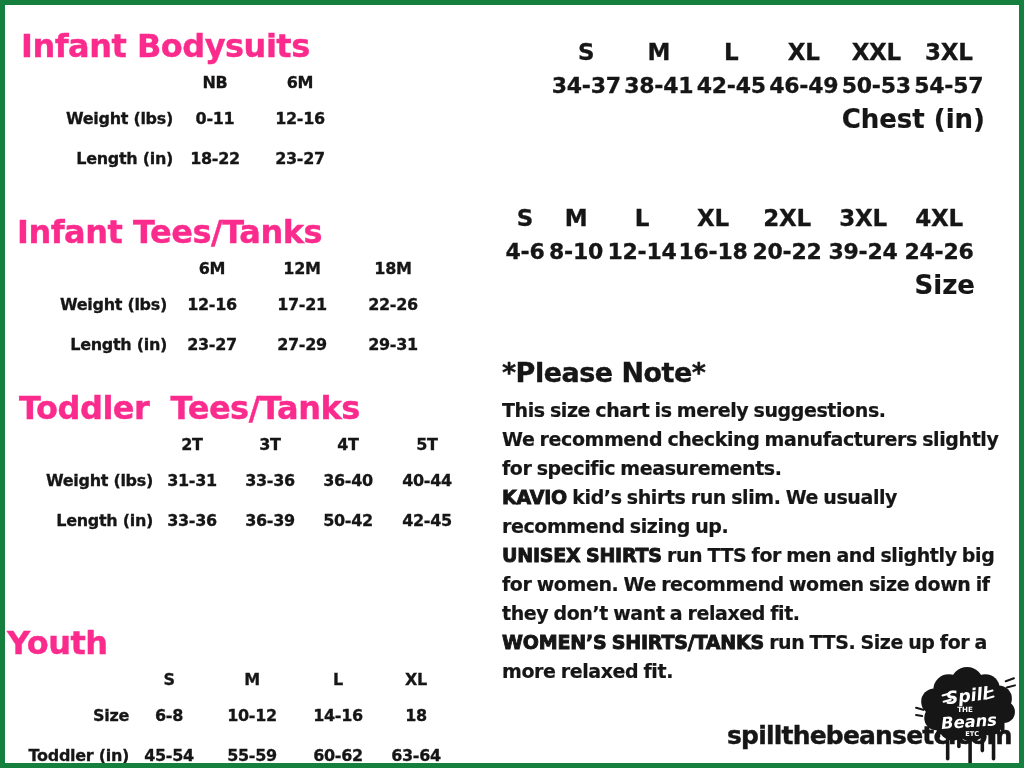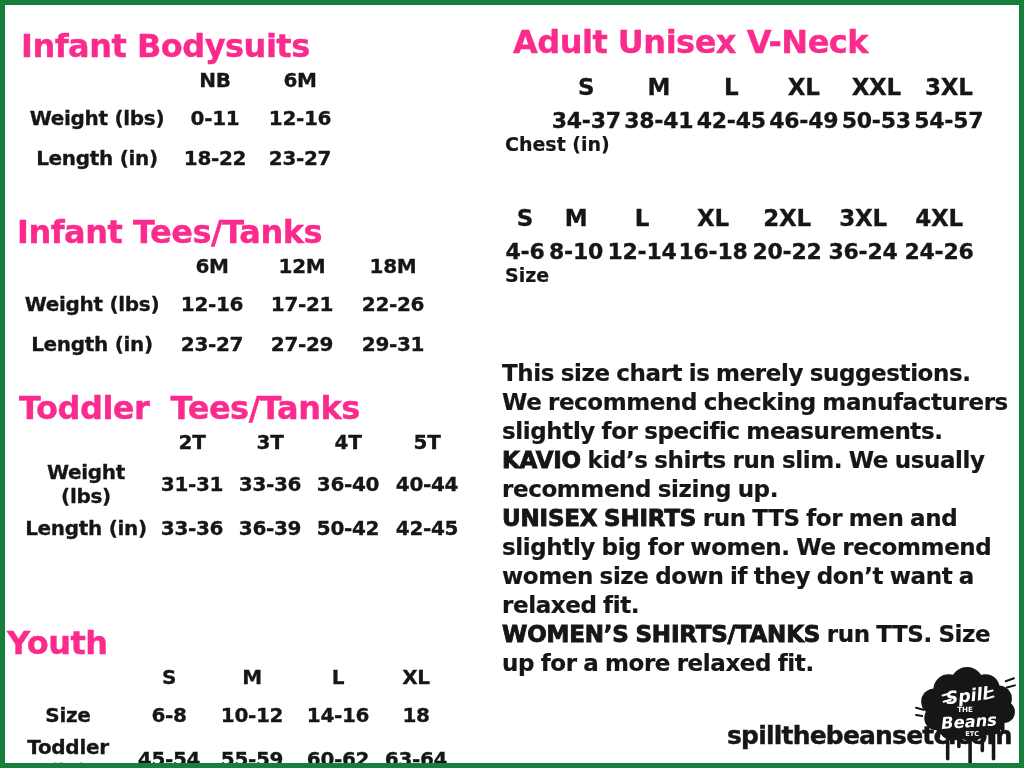--- a/index.html
+++ b/index.html
@@ -9,45 +9,45 @@
     font-family:"DejaVu Sans","Liberation Sans",sans-serif; font-weight:700;
     color:#161616; overflow:hidden; border:5px solid #15803d;
   }
   .sec { position:absolute; }
   .title {
     color:#fb2b8d; font-size:32px; line-height:1.1; white-space:pre-wrap;
     letter-spacing:-0.5px; -webkit-text-stroke:0.4px #fb2b8d;
   }
   
   .tbl { border-collapse:collapse; margin-top:2px; letter-spacing:-0.3px; }
-  .tbl th, .tbl td { text-align:center; font-size:20px; padding:0; -webkit-text-stroke:0.3px #161616; }
+  .tbl th, .tbl td { text-align:center; font-size:16px; padding:0; -webkit-text-stroke:0.3px #161616; }
   .tbl thead th { height:32px; vertical-align:bottom; padding-bottom:6px; }
   .tbl tbody td, .tbl tbody th { height:40px; vertical-align:middle; }
-  .tbl .lbl { text-align:center; }
+  .tbl .lbl { text-align:right; }
   
   .sizerow { display:flex; letter-spacing:-0.3px; }
   .sizerow span { display:block; text-align:center; -webkit-text-stroke:0.3px #161616; }
   .hdr { font-size:23px; margin-top:14px; }
   .vals { font-size:22px; margin-top:8px; }
-  .axis { font-size:19px; text-align:left; -webkit-text-stroke:0.2px #161616; }
+  .axis { font-size:26px; text-align:right; margin-top:6px; -webkit-text-stroke:0.2px #161616; }
   #sec-adult .sizerow { margin-left:45px; width:435px; }
   #sec-adult .sizerow span { flex:1; }
   #sec-adult .axis { width:480px; }
   #sec-womens .sizerow { width:472px; }
   #sec-womens .sizerow span:nth-child(1){width:40px}
   #sec-womens .sizerow span:nth-child(2){width:62px}
   #sec-womens .sizerow span:nth-child(3){width:70px}
   #sec-womens .sizerow span:nth-child(4){width:72px}
   #sec-womens .sizerow span:nth-child(5){width:76px}
   #sec-womens .sizerow span:nth-child(6){width:76px}
   #sec-womens .sizerow span:nth-child(7){width:76px}
   #sec-womens .axis { width:470px; }
   
   .note-title { font-size:27px; -webkit-text-stroke:0.4px #161616; letter-spacing:-0.5px; }
-  .note-body { margin-top:2px; width:516px; font-size:23px; line-height:29px;
+  .note-body { margin-top:8px; width:516px; font-size:19px; line-height:29px;
                letter-spacing:-0.4px; word-spacing:-1px; -webkit-text-stroke:0.2px #161616; }
   .note-body p { margin:0; }
   .note-lead { -webkit-text-stroke:0.9px #161616; letter-spacing:-0.2px; }
   
   .website { position:absolute; left:722px; top:716px; font-size:25px;
              letter-spacing:-0.8px; -webkit-text-stroke:0.4px #161616; }
   .logo { position:absolute; left:908px; top:660px; width:104px; height:106px; }
 </style>
 </head>
 <body>
@@ -188,21 +188,20 @@
           <td>45-54</td>
           <td>55-59</td>
           <td>60-62</td>
           <td>63-64</td>
         </tr>
       </tbody>
     </table>
   </div>
 
   <div class="sec" id="sec-adult" style="left:500px; top:20px; width:512px;">
-    <div class="title" style="padding-left:8px;">Adult Unisex V-Neck</div>
     <div class="sizerow hdr">
       <span>S</span>
       <span>M</span>
       <span>L</span>
       <span>XL</span>
       <span>XXL</span>
       <span>3XL</span>
     </div>
     <div class="sizerow vals">
       <span>34-37</span>
@@ -224,27 +223,28 @@
       <span>2XL</span>
       <span>3XL</span>
       <span>4XL</span>
     </div>
     <div class="sizerow vals">
       <span>4-6</span>
       <span>8-10</span>
       <span>12-14</span>
       <span>16-18</span>
       <span>20-22</span>
-      <span>36-24</span>
+      <span>39-24</span>
       <span>24-26</span>
     </div>
     <div class="axis">Size</div>
   </div>
 
   <div class="sec" id="sec-note" style="left:497px; top:352px;">
+    <div class="note-title">*Please Note*</div>
     <div class="note-body">
       <p><span class="note-lead"></span><span>This size chart is merely suggestions.</span></p>
       <p><span class="note-lead"></span><span>We recommend checking manufacturers slightly for specific measurements.</span></p>
       <p><span class="note-lead">KAVIO</span><span> kid’s shirts run slim. We usually recommend sizing up.</span></p>
       <p><span class="note-lead">UNISEX SHIRTS</span><span> run TTS for men and slightly big for women. We recommend women size down if they don’t want a relaxed fit.</span></p>
       <p><span class="note-lead">WOMEN’S SHIRTS/TANKS</span><span> run TTS. Size up for a more relaxed fit.</span></p>
     </div>
   </div>
 
   <div class="website">spillthebeansetc.com</div>

